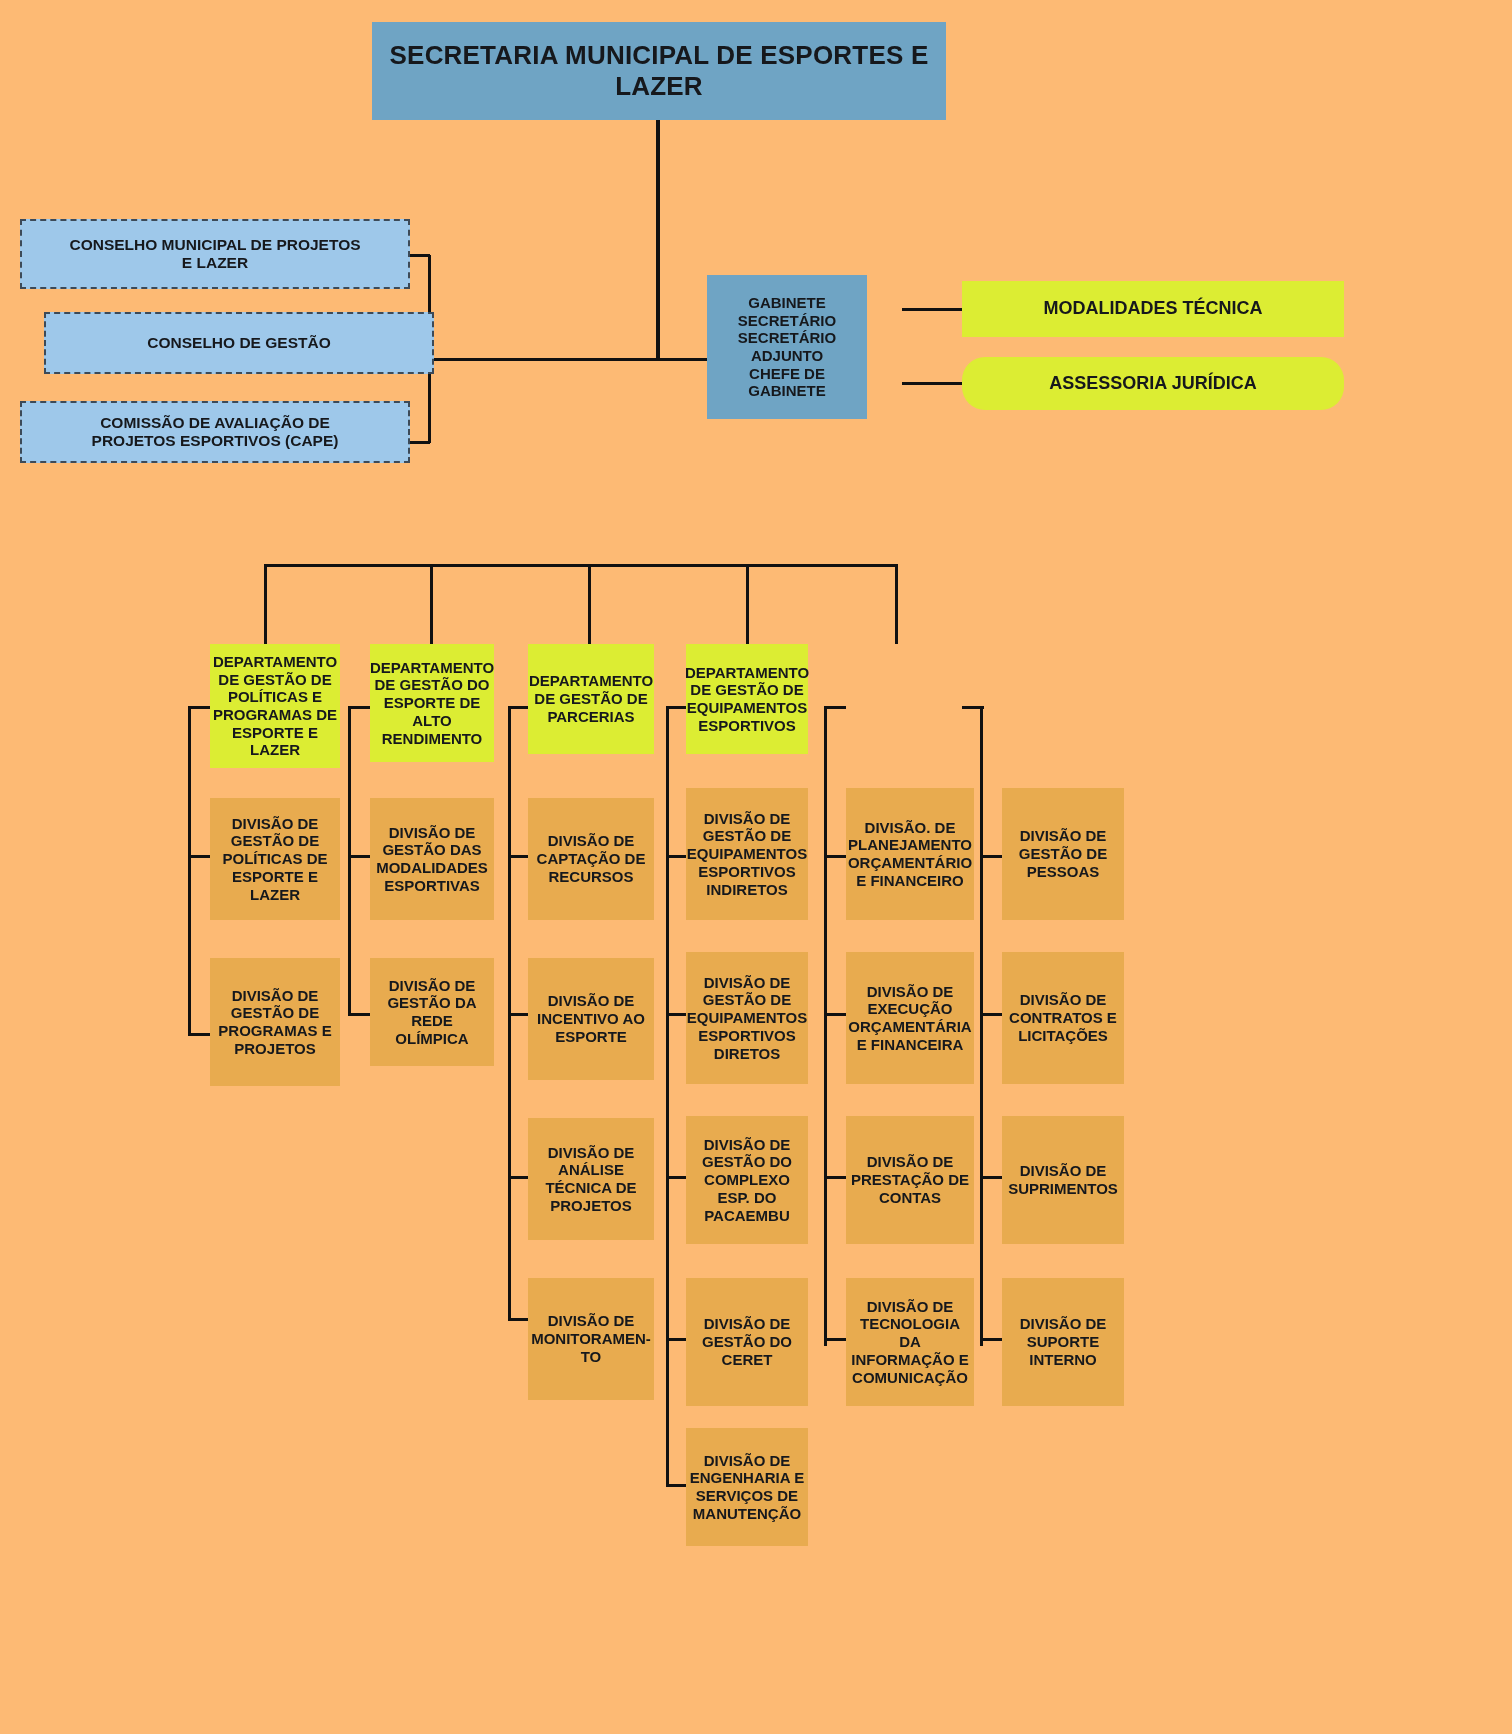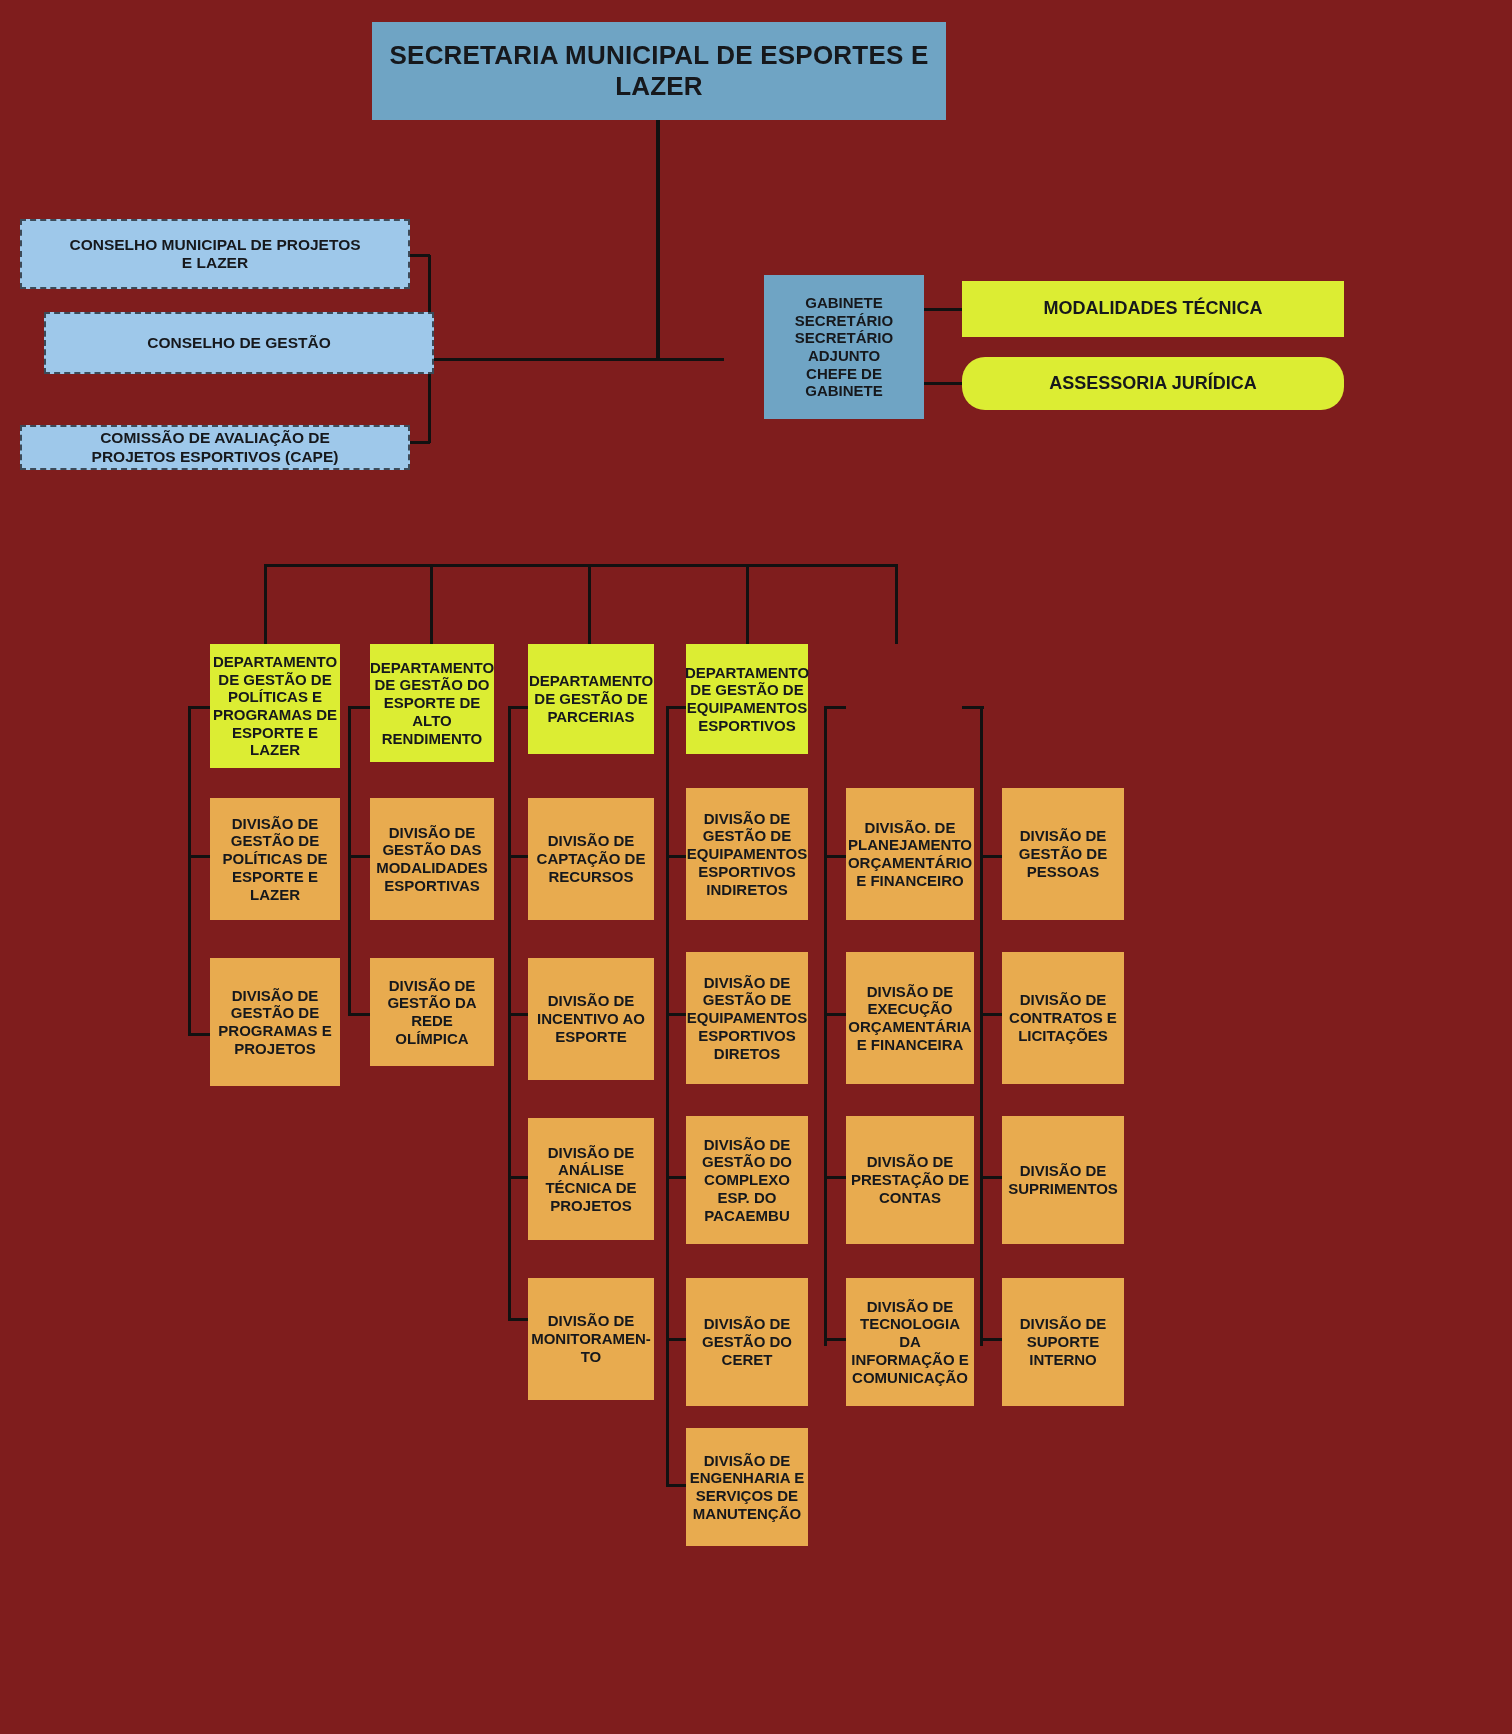--- a/index.html
+++ b/index.html
@@ -5,21 +5,21 @@
   html,body{margin:0;padding:0;background:#ffffff;}
   body{
     font-family:"Liberation Sans", sans-serif;
     color:#1a1a1a;
     -webkit-font-smoothing:antialiased;
   }
   #chart{
     position:relative;
     width:1512px;
     height:1734px;
-    background:#7f1d1d;
+    background:#fdba74;
     overflow:hidden;
   }
   .box{
     position:absolute;
     box-sizing:border-box;
     display:flex;
     align-items:center;
     justify-content:center;
     text-align:center;
     font-weight:bold;
@@ -126,24 +126,24 @@
   <div class="line hline" style="left:980px;top:1013px;width:22px;height:3px;"></div>
   <div class="line hline" style="left:980px;top:1176px;width:22px;height:3px;"></div>
   <div class="line hline" style="left:980px;top:1338px;width:22px;height:3px;"></div>
 
   <div class="box root" style="left:372px;top:22px;width:574px;height:98px;">SECRETARIA MUNICIPAL DE ESPORTES E
 LAZER</div>
 
   <div class="box council" style="left:20px;top:219px;width:390px;height:70px;">CONSELHO MUNICIPAL DE PROJETOS
 E LAZER</div>
   <div class="box council" style="left:20px;top:312px;width:390px;height:62px;margin-left:24px;">CONSELHO DE GESTÃO</div>
-  <div class="box council" style="left:20px;top:425px;width:390px;height:45px;">COMISSÃO DE AVALIAÇÃO DE
+  <div class="box council" style="left:20px;top:401px;width:390px;height:62px;">COMISSÃO DE AVALIAÇÃO DE
 PROJETOS ESPORTIVOS (CAPE)</div>
 
-  <div class="box gabinete" style="left:764px;top:275px;width:160px;height:144px;">GABINETE
+  <div class="box gabinete" style="left:707px;top:275px;width:160px;height:144px;">GABINETE
 SECRETÁRIO
 SECRETÁRIO ADJUNTO
 CHEFE DE GABINETE</div>
 
   <div class="box assessoria" style="left:962px;top:281px;width:382px;height:56px;">MODALIDADES TÉCNICA</div>
   <div class="box assessoria" style="left:962px;top:357px;width:382px;height:53px;border-radius:23px;">ASSESSORIA JURÍDICA</div>
 
   <div class="box dept" style="left:210px;top:644px;width:130px;height:124px;">DEPARTAMENTO
 DE GESTÃO DE
 POLÍTICAS E

